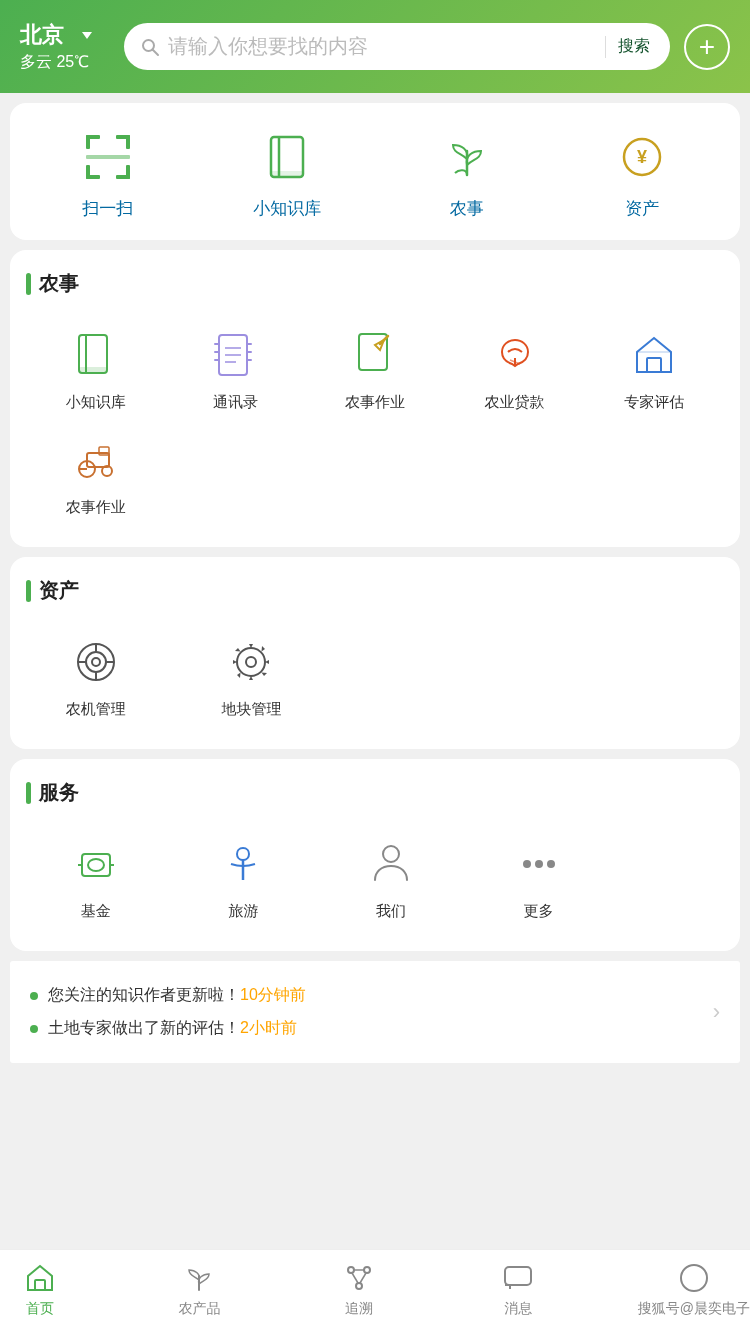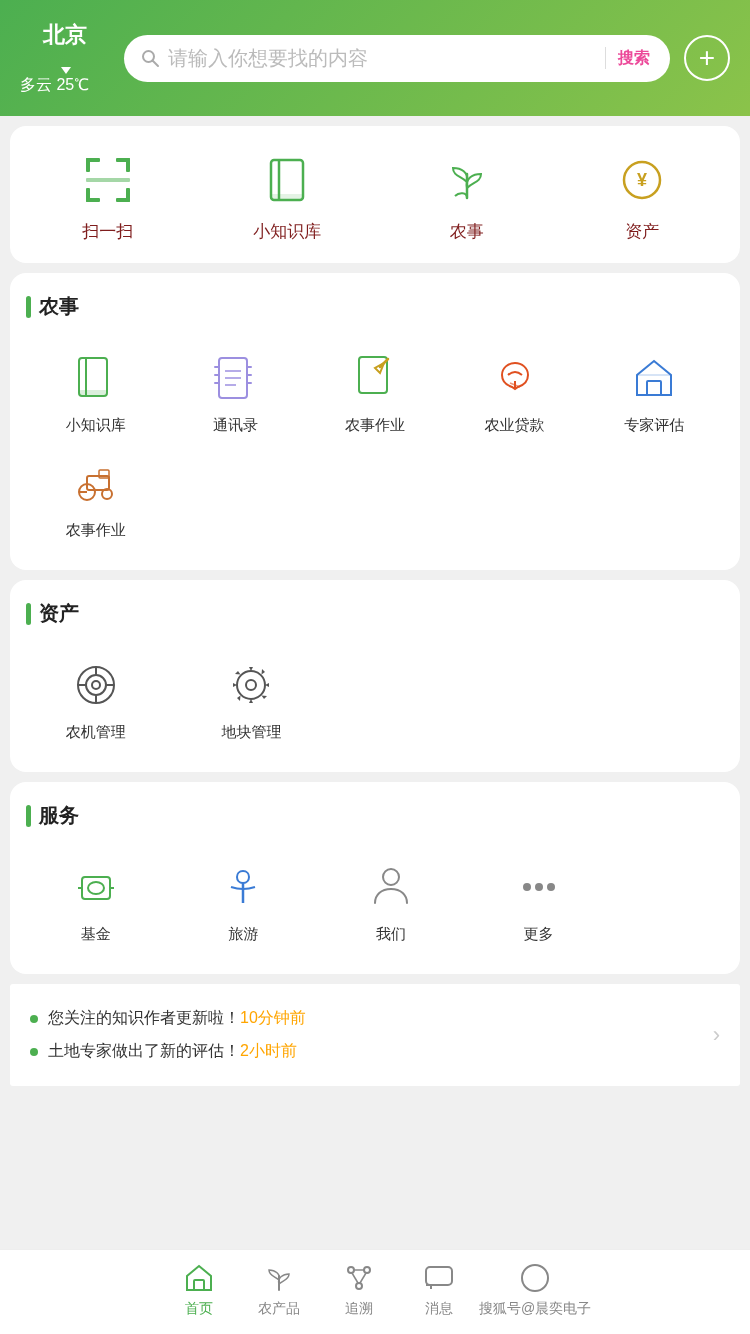--- a/index.html
+++ b/index.html
@@ -24,21 +24,20 @@
       color: white;
       min-width: 90px;
       line-height: 1.4;
     }
     .location-city {
       font-size: 22px;
       font-weight: bold;
       display: flex;
       align-items: center;
       gap: 16px;
-      flex-direction: column;
     }
     .location-weather {
       font-size: 16px;
     }
     .chevron-down {
       display: inline-block;
       width: 0;
       height: 0;
       border-left: 5px solid transparent;
       border-right: 5px solid transparent;
@@ -63,23 +62,23 @@
       flex: 1;
       color: #bbb;
       font-size: 20px;
     }
     .search-divider {
       width: 1px;
       height: 22px;
       background: #ddd;
     }
     .search-btn {
-      color: #ec4899;
+      color: #14532d;
       font-size: 16px;
-      font-weight: 700;
+      font-weight: 400;
       padding: 0 4px;
       cursor: pointer;
     }
     .add-btn {
       width: 46px;
       height: 46px;
       border-radius: 50%;
       border: 2.5px solid white;
       display: flex;
       align-items: center;
@@ -109,21 +108,21 @@
     }
     .quick-icon {
       width: 60px;
       height: 60px;
       display: flex;
       align-items: center;
       justify-content: center;
     }
     .quick-label {
       font-size: 17px;
-      color: #7f1d1d;
+      color: #0369a1;
     }
 
     
     .section-card {
       background: white;
       margin: 10px 10px 0 10px;
       border-radius: 16px;
       padding: 20px 16px 20px 16px;
     }
     .section-title {
@@ -223,21 +222,21 @@
 
     
     .bottom-nav {
       position: fixed;
       bottom: 0;
       left: 0;
       width: 750px;
       background: white;
       border-top: 1px solid #eee;
       display: flex;
-      justify-content: center;
+      justify-content: space-between;
       padding: 10px 0 16px 0;
     }
     .nav-item {
       display: flex;
       flex-direction: column;
       align-items: center;
       gap: 4px;
       cursor: pointer;
       min-width: 80px;
     }

